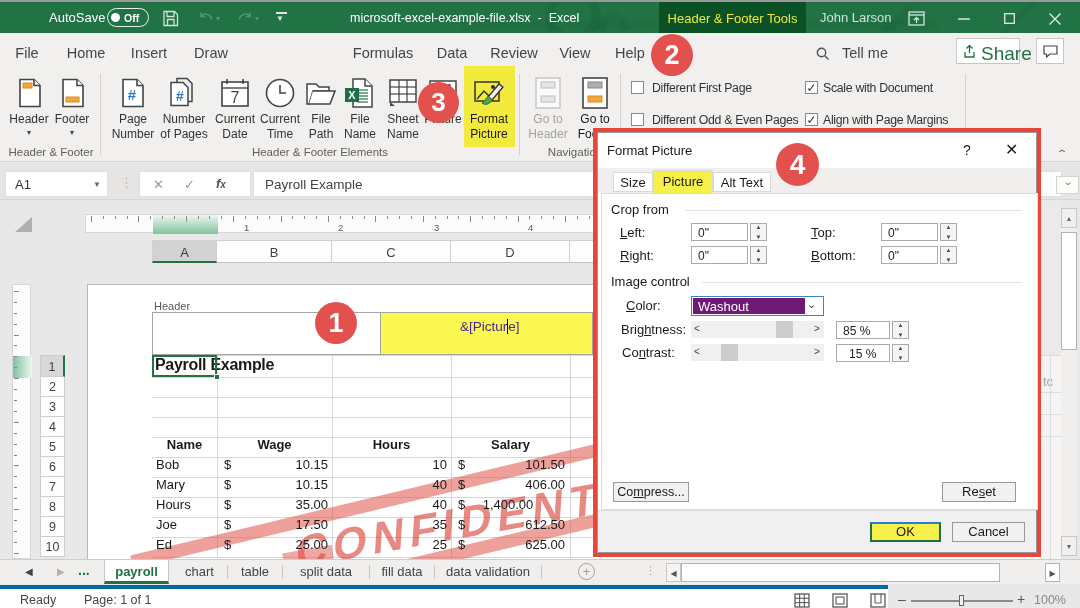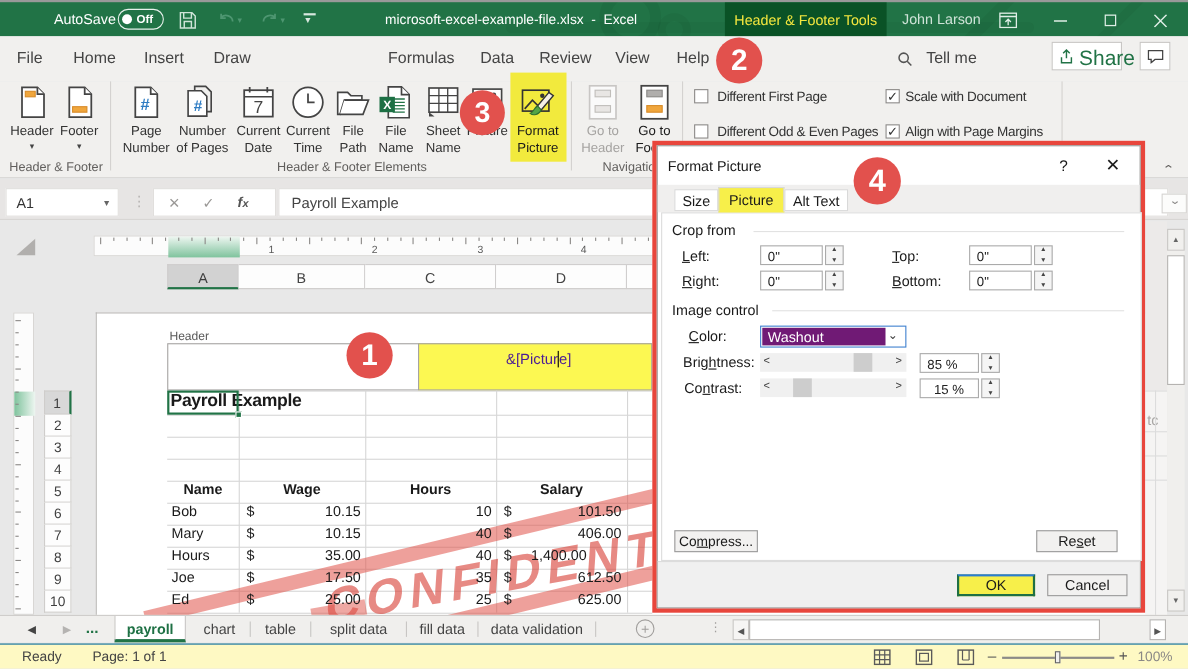--- a/index.html
+++ b/index.html
@@ -62,21 +62,21 @@
 .spin:before { content:"▲"; position:absolute; top:0px; left:0; width:100%; text-align:center; font-size:6px; color:#444; }
 .spin:after { content:"▼"; position:absolute; bottom:0px; left:0; width:100%; text-align:center; font-size:6px; color:#444; }
 .dinput { position:absolute; width:57px; height:18px; border:1px solid #aaa; background:#fff; font-size:12px; color:#222; padding:2px 0 0 6px; }
 .dlabel { position:absolute; font-size:13px; color:#1a1a1a; }
 .dbtn { position:absolute; height:20px; background:#f2f1f0; border:1px solid #999; font-size:13px; color:#1a1a1a; text-align:center; line-height:18px; }
 
 
 #tabbar { position:absolute; left:0; top:559px; width:1080px; height:25px; background:#f0efed; border-top:1px solid #cfcdcb; }
 .shtab { position:absolute; top:0; height:24px; font-size:13px; color:#444; text-align:center; line-height:24px; }
 .shsep { position:absolute; top:5px; width:1px; height:14px; background:#c8c6c4; }
-#statusbar { position:absolute; left:0; top:585px; width:1080px; height:23px; background:#fef9c3; border-top:1px solid #0369a1; font-size:12.5px; color:#444; }
+#statusbar { position:absolute; left:0; top:585px; width:888px; height:23px; background:#ffffff; border-top:4px solid #0369a1; font-size:12.5px; color:#444; }
 
 .redcircle { position:absolute; background:#e2514d; border-radius:50%; color:#fff; text-align:center; font-weight:bold; z-index:60; }
 </style>
 </head>
 <body>
 
 <div id="titlebar">
   <div class="deco1"></div>
     <div class="deco2"></div>
     <div class="deco5"></div>

